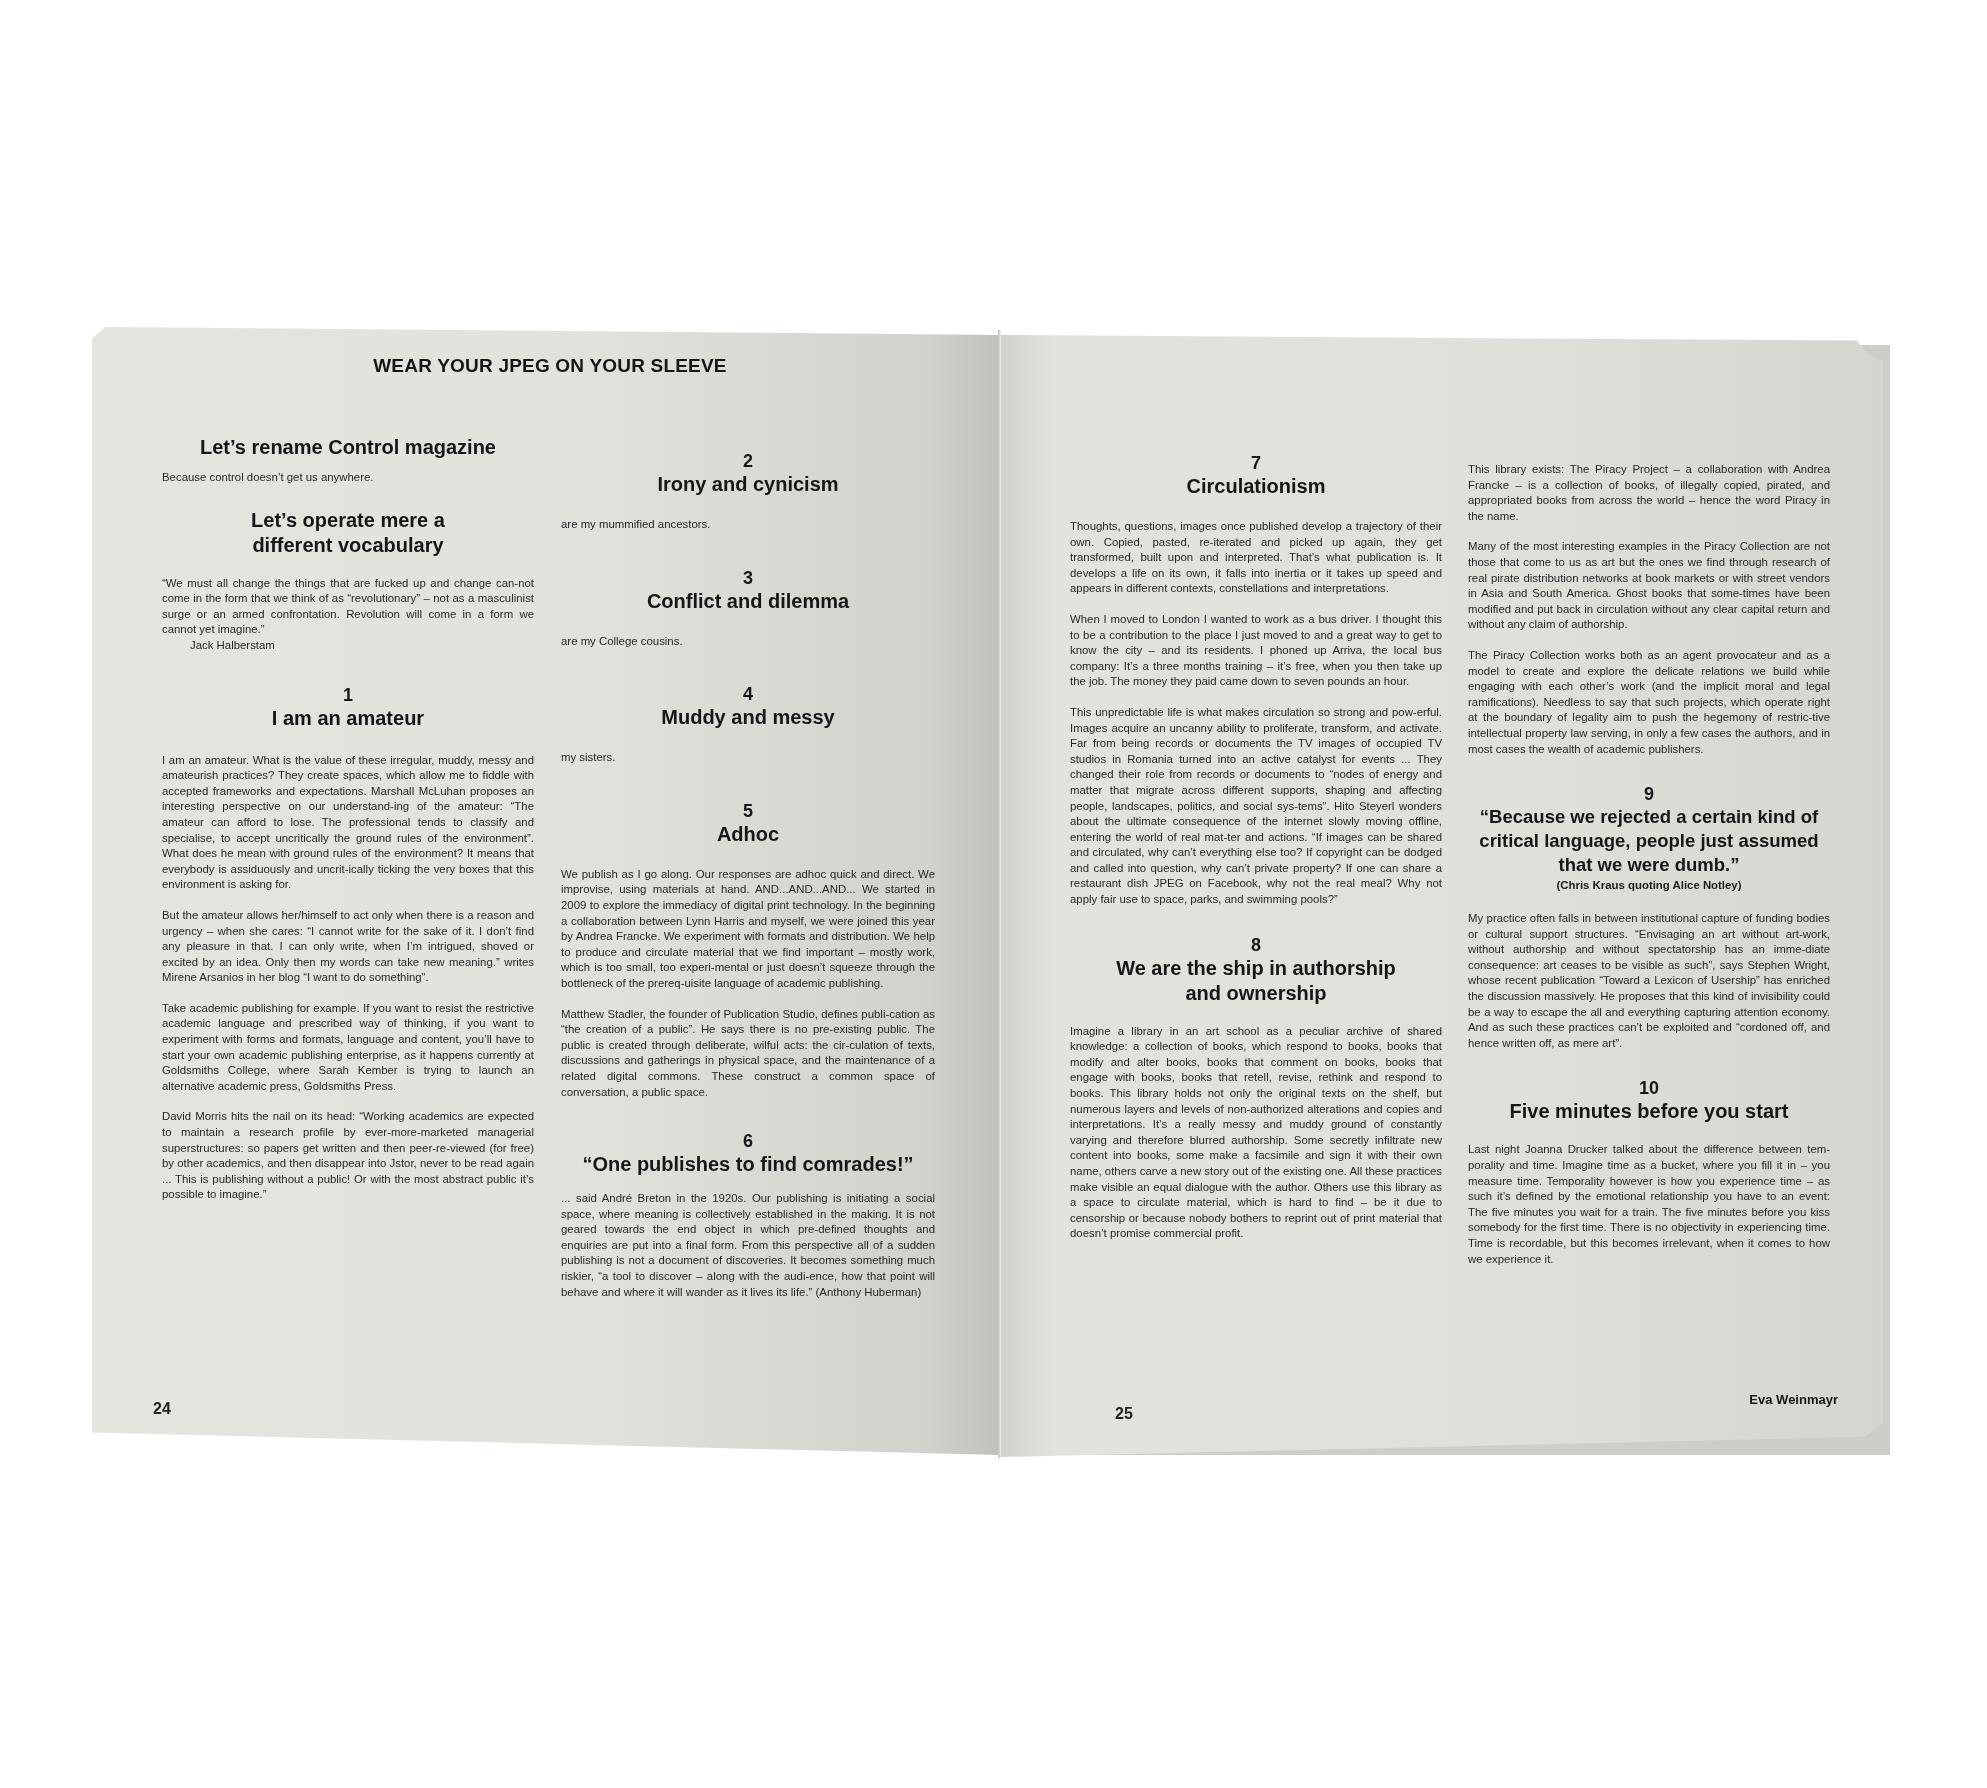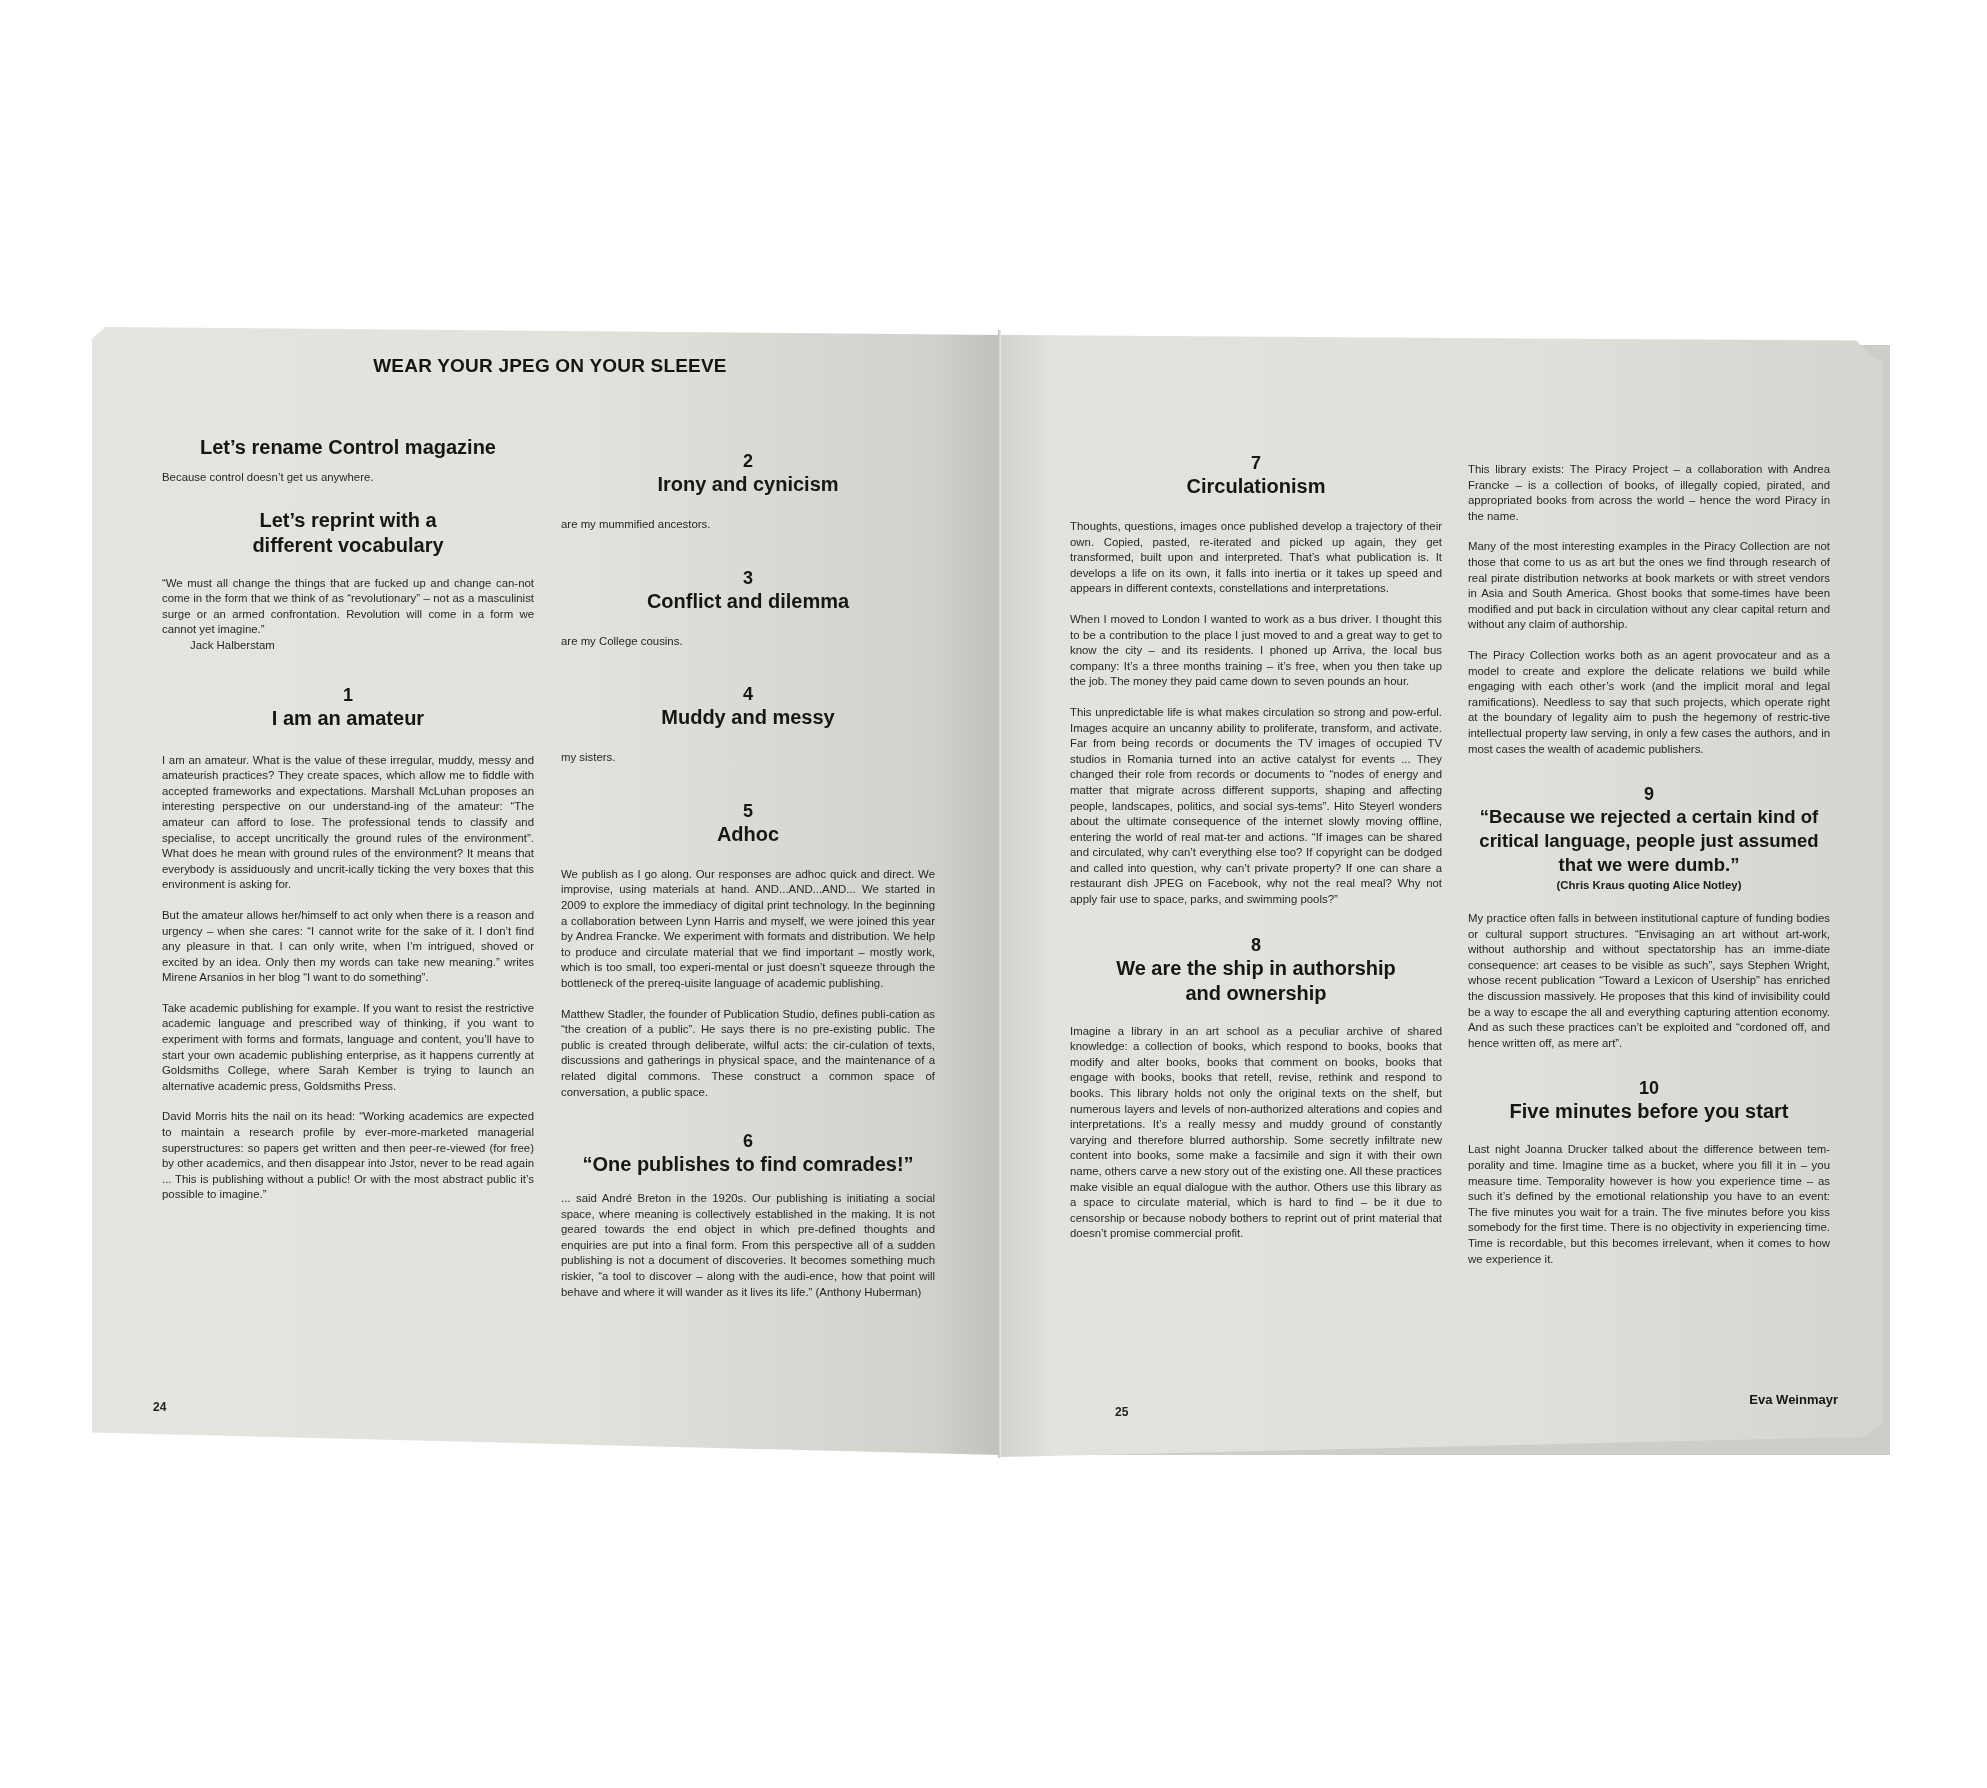--- a/index.html
+++ b/index.html
@@ -17,37 +17,37 @@
   .spine { position:absolute; left:998px; top:330px; width:3px; height:1128px;
     background:linear-gradient(90deg,#bdbbb6,#f0eee9); }
   .block { position:absolute; }
   .title { position:absolute; font-weight:700; font-size:19px; letter-spacing:0.2px; color:#151515; text-align:center; }
   .h { font-weight:700; font-size:20px; text-align:center; line-height:25px; color:#161616; margin:0; }
   .num { font-weight:700; font-size:18px; text-align:center; line-height:22px; color:#161616; margin:0; }
   .p { font-size:11.4px; line-height:15.6px; text-align:justify; color:#262626; margin:0 0 15px 0; }
   .p.short { text-align:left; }
   .attrib { font-size:11.4px; line-height:15.6px; color:#262626; margin:0 0 0 28px; }
   .sub { font-weight:700; font-size:11.4px; text-align:center; color:#1c1c1c; margin:2px 0 0 0; }
-  .pgnum { position:absolute; font-weight:700; font-size:12px; color:#222; }
+  .pgnum { position:absolute; font-weight:700; font-size:16px; color:#222; }
   .author { position:absolute; font-weight:700; font-size:13px; color:#161616; }
 </style>
 </head>
 <body>
 
 <div class="page-stack"></div>
 <div class="page page-left"></div>
 <div class="page page-right"></div>
 <div class="spine"></div>
 
 <div class="title" style="left:330px; top:355px; width:440px;">WEAR YOUR JPEG ON YOUR SLEEVE</div>
 
 <div class="block" style="left:162px; top:435px; width:372px;">
   <p class="h">Let’s rename Control magazine</p>
   <p class="p short" style="margin-top:10px; margin-bottom:22px;">Because control doesn’t get us anywhere.</p>
-  <p class="h">Let’s reprint with a</p>
+  <p class="h">Let’s operate mere a</p>
   <p class="h">different vocabulary</p>
   <p class="p" style="margin-top:18px; margin-bottom:0;">“We must all change the things that are fucked up and change can-not come in the form that we think of as “revolutionary” – not as a masculinist surge or an armed confrontation. Revolution will come in a form we cannot yet imagine.”</p>
   <p class="attrib" style="margin-bottom:30px;">Jack Halberstam</p>
   <p class="num">1</p>
   <p class="h" style="margin-bottom:22px;">I am an amateur</p>
   <p class="p">I am an amateur. What is the value of these irregular, muddy, messy and amateurish practices? They create spaces, which allow me to fiddle with accepted frameworks and expectations. Marshall McLuhan proposes an interesting perspective on our understand-ing of the amateur: “The amateur can afford to lose. The professional tends to classify and specialise, to accept uncritically the ground rules of the environment”. What does he mean with ground rules of the environment? It means that everybody is assiduously and uncrit-ically ticking the very boxes that this environment is asking for.</p>
   <p class="p">But the amateur allows her/himself to act only when there is a reason and urgency – when she cares: “I cannot write for the sake of it. I don’t find any pleasure in that. I can only write, when I’m intrigued, shoved or excited by an idea. Only then my words can take new meaning.” writes Mirene Arsanios in her blog “I want to do something”.</p>
   <p class="p">Take academic publishing for example. If you want to resist the restrictive academic language and prescribed way of thinking, if you want to experiment with forms and formats, language and content, you’ll have to start your own academic publishing enterprise, as it happens currently at Goldsmiths College, where Sarah Kember is trying to launch an alternative academic press, Goldsmiths Press.</p>
   <p class="p">David Morris hits the nail on its head: “Working academics are expected to maintain a research profile by ever-more-marketed managerial superstructures: so papers get written and then peer-re-viewed (for free) by other academics, and then disappear into Jstor, never to be read again ... This is publishing without a public! Or with the most abstract public it’s possible to imagine.”</p>
 </div>

